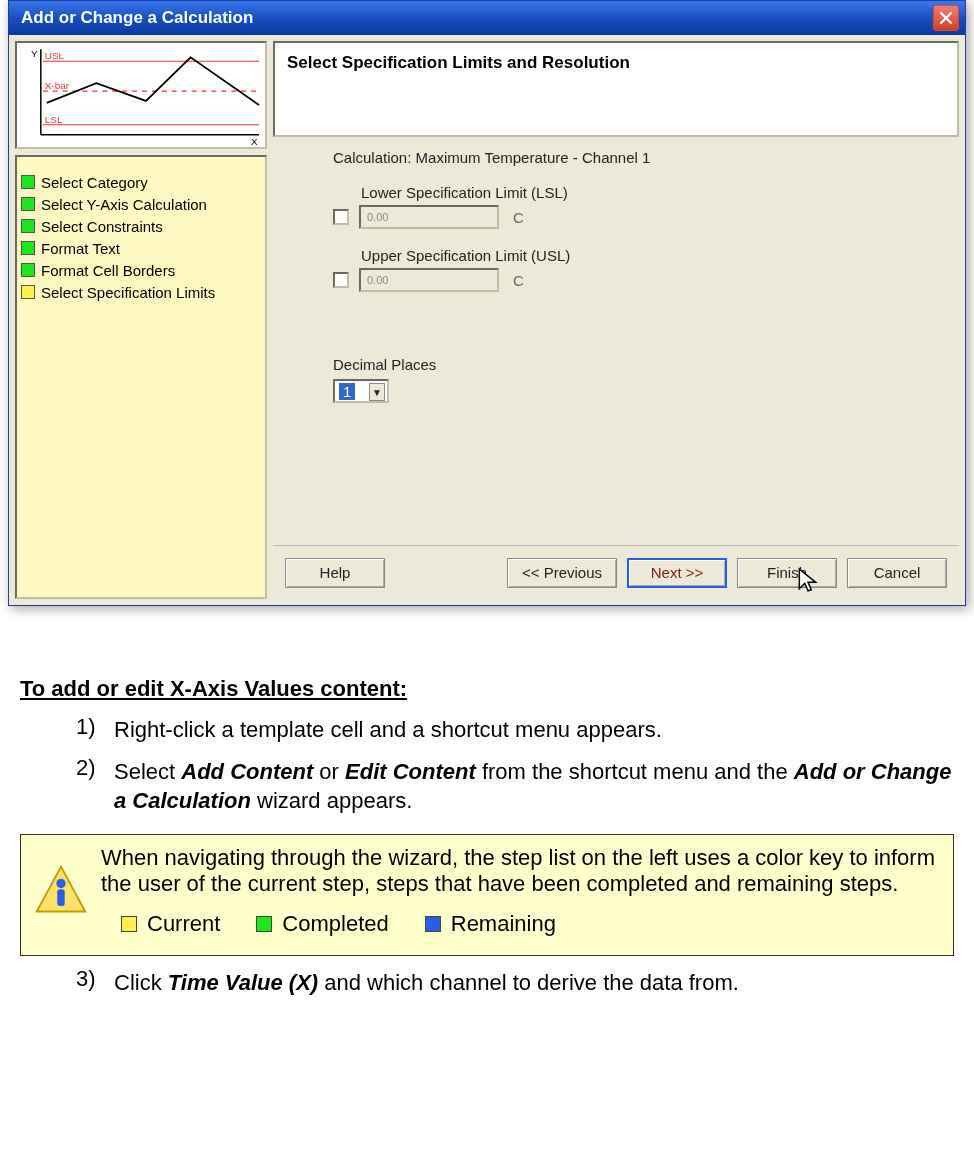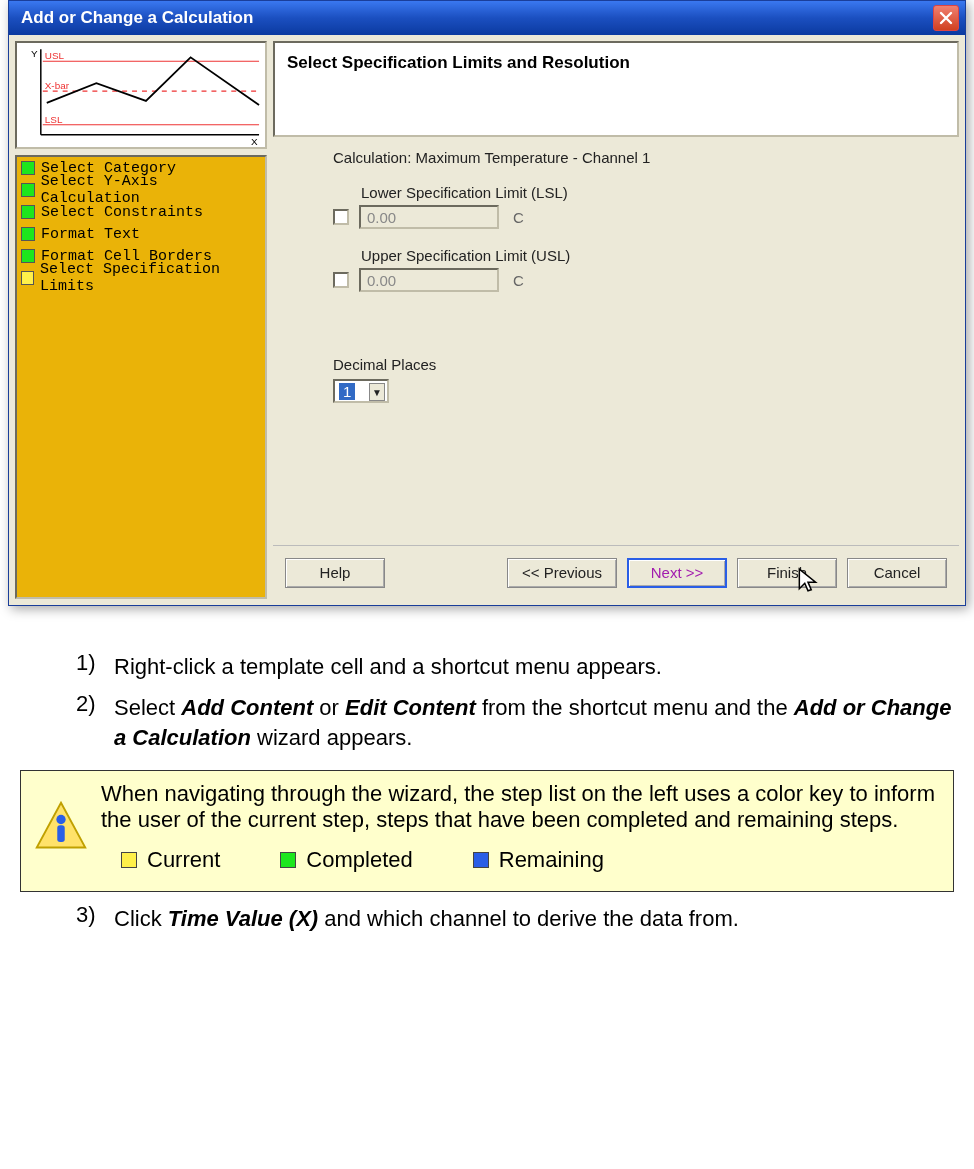--- a/index.html
+++ b/index.html
@@ -56,24 +56,24 @@
   }
   .chart-thumb {
     height: 108px;
     background: #fff;
     border: 2px inset #c0bca8;
     position: relative;
     font-family: Tahoma, Arial, sans-serif;
   }
   .step-list {
     flex: 1;
-    background: #eab308;
-    border: 2px inset #c0bca8;
-    padding: 0 4px;
-    font-family: Liberation Mono, monospace;
+    background: #fef9c3;
+    border: 2px inset #c0bca8;
+    padding: 14px 4px;
+    font-family: Liberation Sans, sans-serif;
     font-size: 15px;
   }
   .step-item {
     display: flex;
     align-items: center;
     gap: 6px;
     height: 22px;
   }
   .step-box {
     width: 14px; height: 14px;
@@ -118,21 +118,21 @@
     border: 2px inset #c0bca8;
     background: #fff;
   }
   .disabled-input {
     width: 140px; height: 24px;
     border: 2px inset #c0bca8;
     background: #ece9d8;
     color: #888;
     padding: 2px 6px;
     font-family: Tahoma, Arial, sans-serif;
-    font-size: 15px;
+    font-size: 11px;
   }
   .unit { color: #666; margin-left: 4px; }
   .decimal-select {
     margin-top: 6px;
     width: 56px; height: 24px;
     border: 2px inset #c0bca8;
     background: #fff;
     display: flex; align-items: center;
     padding: 0 4px;
     font-family: Tahoma, Arial, sans-serif;
@@ -165,21 +165,21 @@
     min-width: 100px;
     padding: 0 14px;
     background: #ece9d8;
     border: 1px solid #888;
     box-shadow: inset 1px 1px 0 #fff, inset -1px -1px 0 #aaa;
     font-family: Tahoma, Arial, sans-serif;
     font-size: 15px;
     color: #222;
     display: inline-flex; align-items: center; justify-content: center;
   }
-  .wbtn.disabled { color: #a21caf; }
+  .wbtn.disabled { color: #7f1d1d; }
   .wbtn.default {
     border: 2px solid #2a5ee6;
     box-shadow: inset 1px 1px 0 #fff, inset -1px -1px 0 #aaa;
   }
   .spacer { flex: 1; }
   .cursor-icon {
     position: absolute;
     right: 140px;
     bottom: 6px;
     width: 22px; height: 26px;
@@ -202,21 +202,21 @@
     background: #ffffcc;
     display: flex;
     align-items: center;
     gap: 12px;
     padding: 10px 8px 18px 12px;
     margin: 8px 20px 8px 20px;
     font-size: 22px;
   }
   .note .info-icon { width: 56px; height: 56px; flex: 0 0 auto; }
   .note-body { flex: 1; }
-  .legend { display: flex; gap: 60px; margin-top: 14px; margin-left: 20px; align-items: center; font-size: 22px;}
+  .legend { display: flex; gap: 36px; margin-top: 14px; margin-left: 20px; align-items: center; font-size: 22px;}
   .legend .lg { display: flex; align-items: center; gap: 10px; }
   .lg-box { width: 16px; height: 16px; border: 1px solid #444; }
   .lg-box.y { background: #fff04a; }
   .lg-box.g { background: #1de61d; }
   .lg-box.b { background: #2a5ee6; }
   b.i { font-style: italic; font-weight: bold; }
 </style>
 </head>
 <body>
 
@@ -317,20 +317,21 @@
           </svg>
         </div>
       </div>
     </div>
   </div>
 </div>
 
 <div class="doc">
 
 
+  <div class="h-under">To add or edit X-Axis Values content:</div>
 
   <div class="list1" style="margin-top:8px;">
     <span class="num">1)</span>
     <span class="bodytxt">Right-click a template cell and a shortcut menu appears.</span>
   </div>
   <div class="list1" style="margin-top:8px;">
     <span class="num">2)</span>
     <span class="bodytxt">
       <span>Select </span><b class="i">Add Content</b><span> or </span><b class="i">Edit Content</b><span> from the shortcut menu and the </span><b class="i">Add or Change a Calculation</b><span> wizard appears.</span>
     </span>

